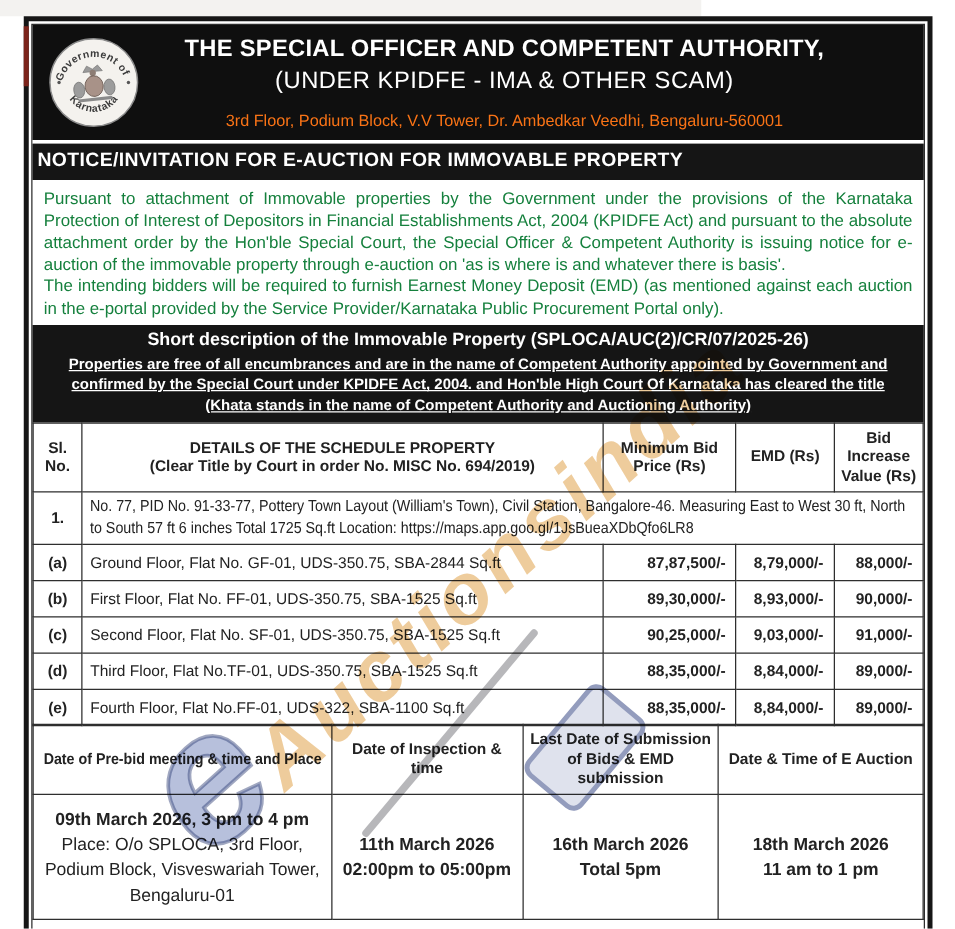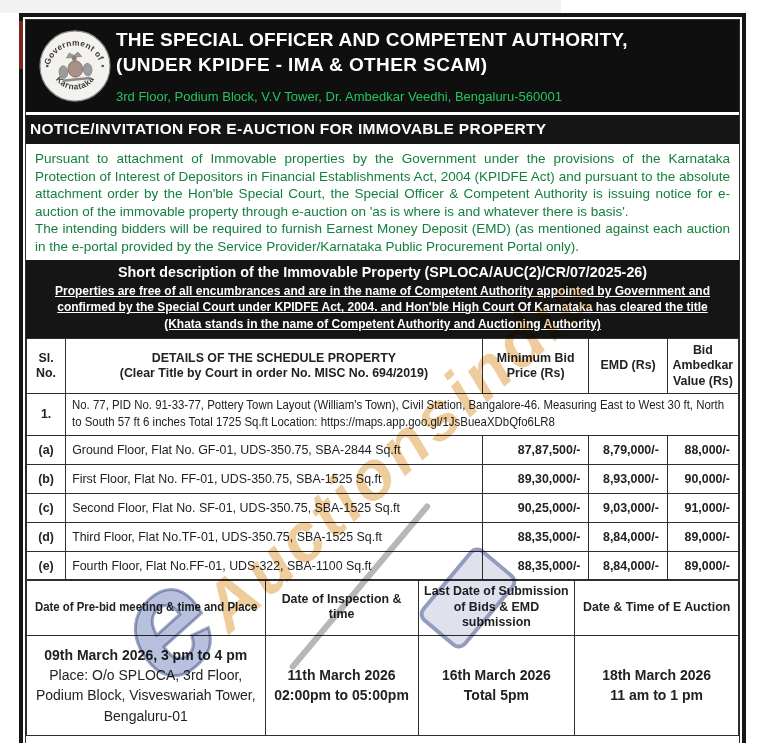--- a/index.html
+++ b/index.html
@@ -8,24 +8,24 @@
   .top-strip{position:absolute;left:0;top:0;width:561px;height:13px;background:#f3f2f0;}
   .sheet{position:absolute;left:19px;top:13px;width:727px;box-sizing:border-box;
          border:4px solid #161616;background:#fff;padding:2px;}
   .red-notch{position:absolute;left:-4px;top:4px;width:4px;height:48px;background:#7c241b;}
   .inner{border:1.5px solid #2e2e2e;position:relative;z-index:1;}
 
   
   .hdr{display:flex;align-items:center;background:#0f0f0f;color:#fff;
        padding:5px 8px;min-height:82px;border-bottom:3px solid #fff;}
   .emblem{flex:0 0 auto;width:74px;height:74px;margin:0 4px;}
-  .hdr-text{flex:1;padding-right:40px;}
+  .hdr-text{flex:1;text-align:center;padding-right:40px;}
   .hdr-line1{font-size:19px;font-weight:800;letter-spacing:.2px;line-height:1.3;}
-  .hdr-line2{font-size:19px;font-weight:700;letter-spacing:.4px;line-height:1.3;}
-  .hdr-addr{font-size:13px;color:#22c55e;margin-top:12px;}
+  .hdr-line2{font-size:19px;font-weight:400;letter-spacing:.4px;line-height:1.3;}
+  .hdr-addr{font-size:13px;color:#f97316;margin-top:12px;}
 
   .notice-band{background:var(--band-bg,#181818);color:#fff;
                font-size:15.5px;font-weight:800;letter-spacing:.3px;padding:5px 4px 6px;}
 
   
   .intro{padding:6px 9px 5px;font-size:13.5px;line-height:1.3;text-align:justify;color:#15803d;}
   .intro p{margin:0;}
 
   
   .desc-band{background:var(--band-bg,#141414);color:#fff;text-align:center;padding:4px 8px 6px;}
@@ -141,21 +141,21 @@
               <div>(Clear Title by Court in order No. MISC No. 694/2019)</div>
             </th>
             <th>
               <div>Minimum Bid</div>
               <div>Price (Rs)</div>
             </th>
             <th>
               <div>EMD (Rs)</div>
             </th>
             <th>
-              <div>Bid Ambedkar</div>
+              <div>Bid Increase</div>
               <div>Value (Rs)</div>
             </th>
           </tr>
         </thead>
         <tbody>
           <tr>
             <td class="c sl">1.</td>
             <td colspan="4" class="parent-desc">
               <div class="cond">No. 77, PID No. 91-33-77, Pottery Town Layout (William's Town), Civil Station, Bangalore-46. Measuring East to West 30 ft, North to South 57 ft 6 inches Total 1725 Sq.ft Location: https://maps.app.goo.gl/1JsBueaXDbQfo6LR8</div>
             </td>

